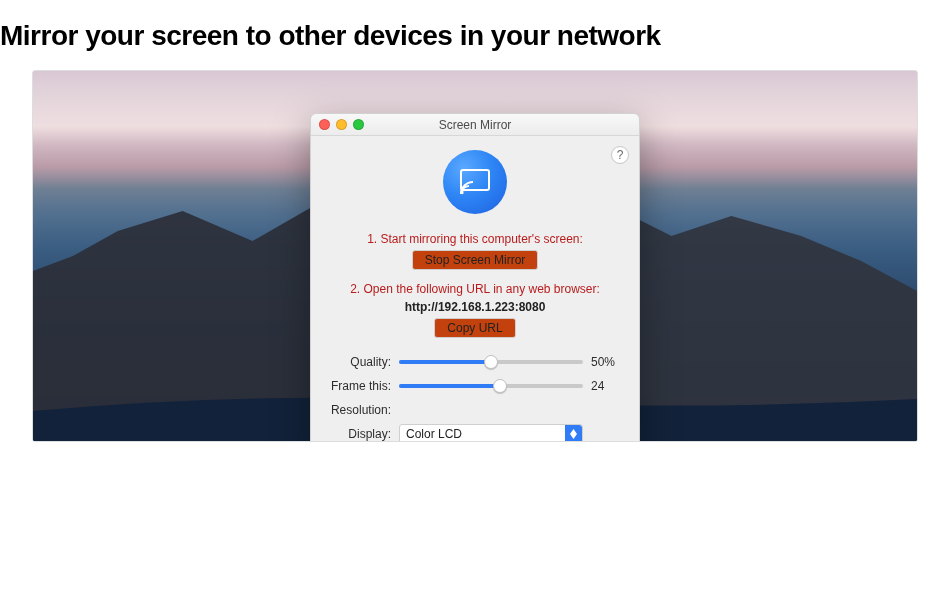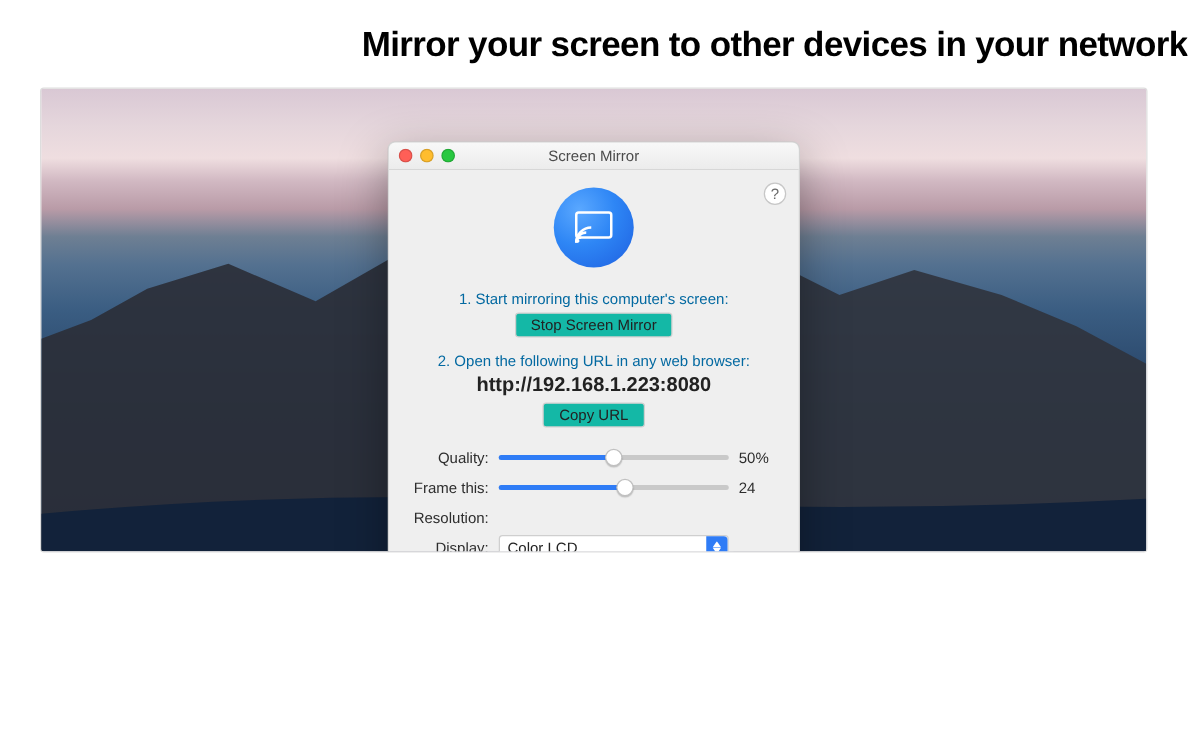--- a/index.html
+++ b/index.html
@@ -4,21 +4,21 @@
 <style>
 * { margin: 0; padding: 0; box-sizing: border-box; }
 body {
   width: 950px;
   height: 594px;
   background: #fff;
   font-family: -apple-system, "Helvetica Neue", Helvetica, Arial, sans-serif;
   overflow: hidden;
 }
 .headline {
-  text-align: right;
+  text-align: left;
   font-size: 28px;
   font-weight: 700;
   color: #000;
   padding: 20px 0 18px;
   letter-spacing: -0.5px;
 }
 .desktop-frame {
   margin: 0 32px 28px;
   height: 372px;
   border: 1px solid #ddd;
@@ -73,25 +73,25 @@
   background:#fff; border:1px solid #c7c7c7;
   font-size:12px; line-height:16px; text-align:center;
   color:#6a6a6a; cursor:pointer;
 }
 .app-icon-wrap { display:flex; justify-content:center; padding:4px 0 10px;}
 .app-icon {
   width:64px; height:64px; border-radius:50%;
   background: radial-gradient(circle at 32% 28%, #5aa8ff 0%, #2e86f5 45%, #1e5fe0 100%);
   display:flex; align-items:center; justify-content:center;
 }
-.step { text-align:center; color:#0369a1; font-size:12px; margin:8px 0 4px; }
-.url-text { text-align:center; font-weight:600; font-size:16px; color:#222; margin:4px 0; }
+.step { text-align:center; color:#b91c1c; font-size:12px; margin:8px 0 4px; }
+.url-text { text-align:center; font-weight:600; font-size:12px; color:#222; margin:4px 0; }
 .mac-btn {
   display:block; margin:4px auto 12px;
-  background:#14b8a6; border:1px solid #cfcfcf; border-radius:3px;
+  background:#c2410c; border:1px solid #cfcfcf; border-radius:3px;
   padding:2px 12px; font-size:12px; color:#222;
   cursor:pointer;
 }
 .controls { }
 .row { display:flex; align-items:center; height:24px; gap:8px; }
 .row-label { width:66px; text-align:right; color:#2d2d2d; font-size:12px; }
 .row-value { width:34px; text-align:left; color:#2d2d2d; font-size:12px; }
 .slider-track {
   flex:1; height:4px; border-radius:2px;
   background:#c9c9c9; position:relative; cursor:pointer;

